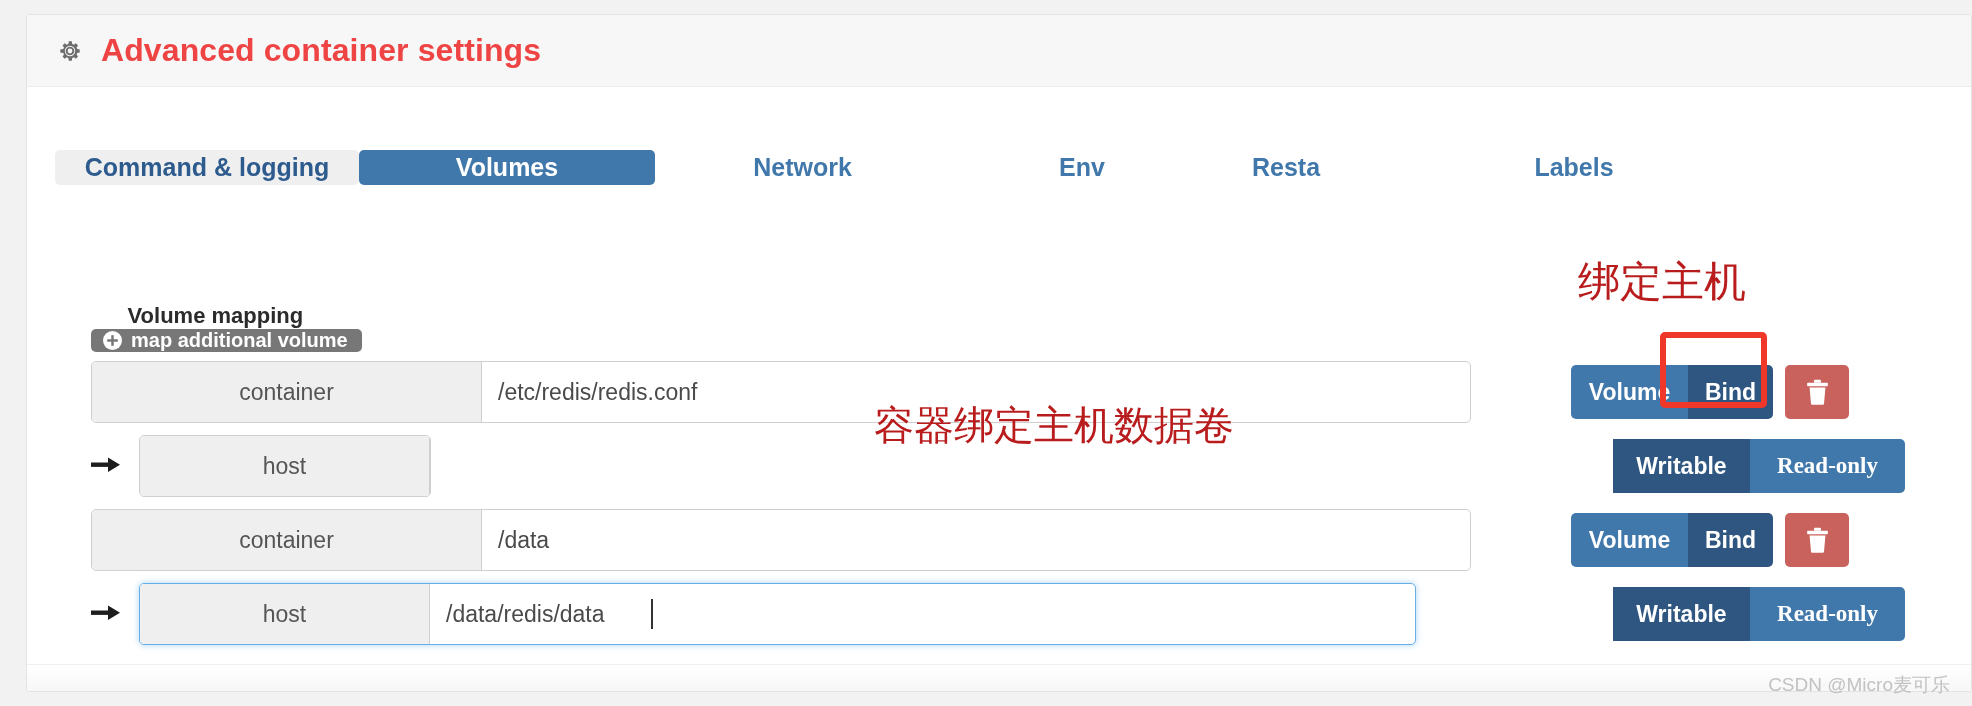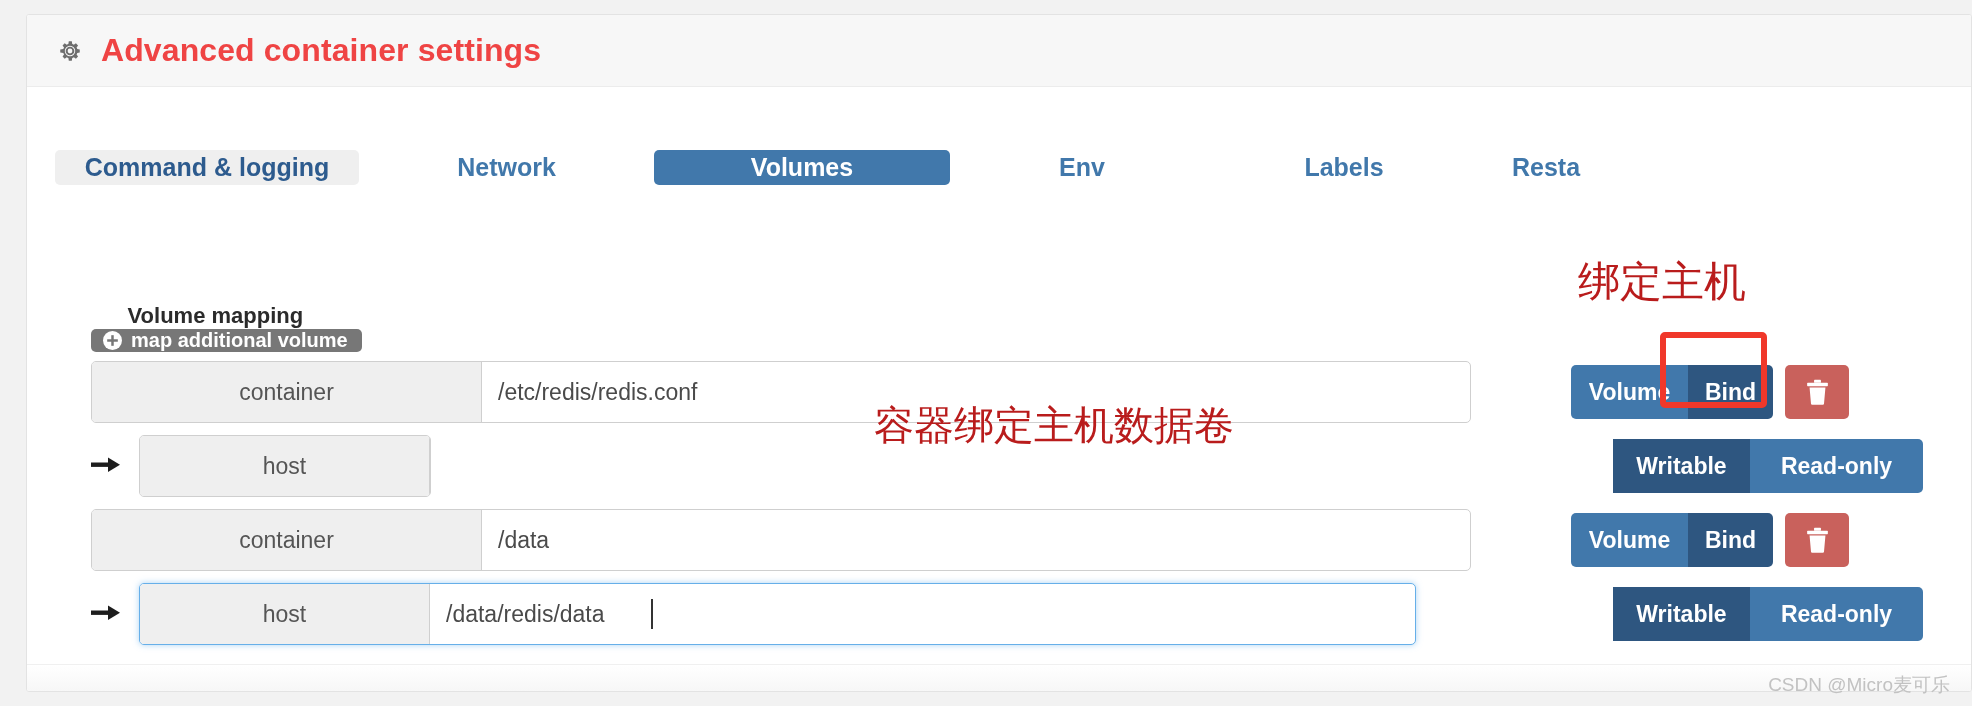--- a/index.html
+++ b/index.html
@@ -223,21 +223,21 @@
     color: #ffffff;
     cursor: pointer;
     box-sizing: border-box;
     white-space: nowrap;
   }
   .seg.light { background: #4178ab; }
   .seg.dark  { background: #2e5680; }
   .seg-volume { width: 117px; }
   .seg-bind { width: 85px; }
   .seg-writable { width: 137px; margin-left: 14px; }
-  .seg-readonly { width: 173px; }
+  .seg-readonly { width: 155px; font-family: Liberation Serif, serif; }
 
   .trash-btn {
     position: absolute;
     width: 64px;
     height: 54px;
     background: #c9615c;
     border-radius: 5px;
     display: flex;
     align-items: center;
     justify-content: center;
@@ -307,34 +307,34 @@
       <path fill="#6e6e6e" d="M12 8a4 4 0 1 0 0 8 4 4 0 0 0 0-8zm0 6.2A2.2 2.2 0 1 1 12 9.8a2.2 2.2 0 0 1 0 4.4z"></path>
       <path fill="#6e6e6e" d="M21 13.4v-2.8l-2.3-.38a7 7 0 0 0-.62-1.5l1.36-1.9-1.98-1.98-1.9 1.36a7 7 0 0 0-1.5-.62L13.68 3h-2.8l-.38 2.58a7 7 0 0 0-1.5.62L7.1 4.84 5.12 6.82l1.36 1.9a7 7 0 0 0-.62 1.5L3 10.6v2.8l2.86.38a7 7 0 0 0 .62 1.5l-1.36 1.9 1.98 1.98 1.9-1.36a7 7 0 0 0 1.5.62l.38 2.58h2.8l.38-2.58a7 7 0 0 0 1.5-.62l1.9 1.36 1.98-1.98-1.36-1.9a7 7 0 0 0 .62-1.5L21 13.4zm-9 3.4a4.8 4.8 0 1 1 0-9.6 4.8 4.8 0 0 1 0 9.6z"></path>
     </svg>
     <span class="panel-title">Advanced container settings</span>
   </div>
 
   <div class="tabs">
     <div class="tab idle-filled tab-w1">
       <span>Command &amp; logging</span>
     </div>
+    <div class="tab active tab-w2">
+      <span>Volumes</span>
+    </div>
     <div class="tab plain tab-w3">
       <span>Network</span>
     </div>
-    <div class="tab active tab-w2">
-      <span>Volumes</span>
-    </div>
     <div class="tab plain tab-w4">
       <span>Env</span>
     </div>
+    <div class="tab plain tab-w6">
+      <span>Resta</span>
+    </div>
     <div class="tab plain tab-w5">
       <span>Labels</span>
-    </div>
-    <div class="tab plain tab-w6">
-      <span>Resta</span>
     </div>
   </div>
 
   <div class="vm-row">
     <span class="vm-label">Volume mapping</span>
     <button class="vm-button">
       <svg class="plus-icon" viewBox="0 0 20 20">
         <circle cx="10" cy="10" r="10" fill="#ffffff"></circle>
         <rect x="8.7" y="4.4" width="2.6" height="11.2" fill="#777777"></rect>
         <rect x="4.4" y="8.7" width="11.2" height="2.6" fill="#777777"></rect>

